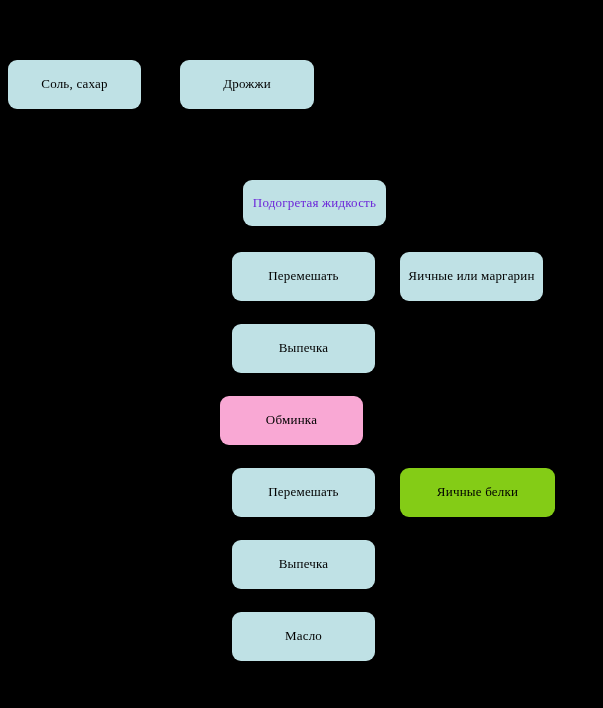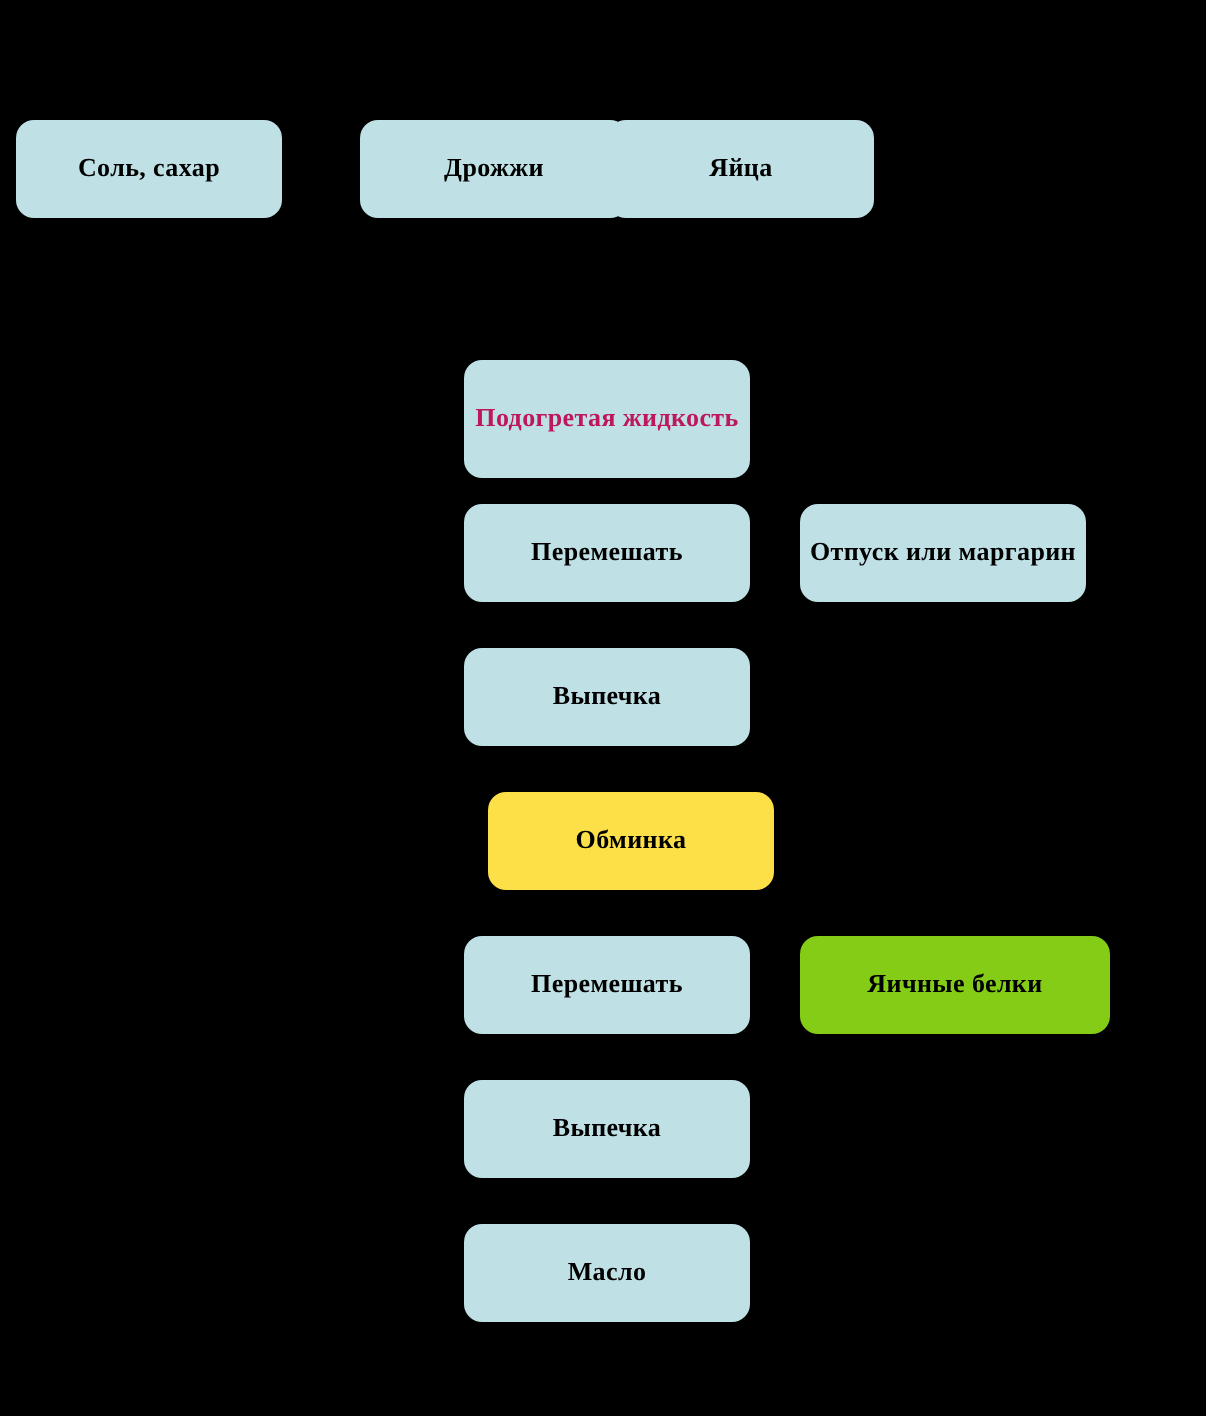--- a/index.html
+++ b/index.html
@@ -18,64 +18,61 @@
   .node {
     position: absolute;
     background: #bfe1e5;
     border-radius: 9px;
     box-sizing: border-box;
     display: flex;
     align-items: center;
     justify-content: center;
     text-align: center;
     color: #000000;
-    font-weight: bold;
+    font-weight: normal;
     font-size: 13px;
     line-height: 1.75;
     letter-spacing: 0.2px;
     padding: 2px 0;
   }
   .node .label {
     display: block;
     width: 100%;
   }
 </style>
 </head>
 <body>
 
 <div id="canvas">
     <div class="node" style="left: 8px; top: 60px; width: 133px; height: 49px; background: rgb(191, 225, 229); color: rgb(0, 0, 0);">
       <span class="label">Соль, сахар</span>
     </div>
     <div class="node" style="left: 152px; top: 60px; width: 134px; height: 49px; background: rgb(191, 225, 229); color: rgb(0, 0, 0); margin-left: 28px;">
       <span class="label">Дрожжи</span>
     </div>
-    <div class="node" style="left: 304px; top: 60px; width: 133px; height: 49px; background: rgb(191, 225, 229); color: rgb(0, 0, 0);">
-      <span class="label">Яйца</span>
-    </div>
-    <div class="node" style="left: 232px; top: 180px; width: 143px; height: 59px; background: rgb(191, 225, 229); color: #be185d;">
+    <div class="node" style="left: 243px; top: 180px; width: 143px; height: 46px; background: rgb(191, 225, 229); color: #6d28d9;">
       <span class="label">Подогретая жидкость</span>
     </div>
     <div class="node" style="left: 232px; top: 252px; width: 143px; height: 49px; background: rgb(191, 225, 229); color: rgb(0, 0, 0);">
       <span class="label">Перемешать</span>
     </div>
     <div class="node" style="left: 232px; top: 324px; width: 143px; height: 49px; background: rgb(191, 225, 229); color: rgb(0, 0, 0);">
       <span class="label">Выпечка</span>
     </div>
-    <div class="node" style="left: 244px; top: 396px; width: 143px; height: 49px; background: #fde047; color: rgb(0, 0, 0);">
+    <div class="node" style="left: 220px; top: 396px; width: 143px; height: 49px; background: #f9a8d4; color: rgb(0, 0, 0);">
       <span class="label">Обминка</span>
     </div>
     <div class="node" style="left: 232px; top: 468px; width: 143px; height: 49px; background: rgb(191, 225, 229); color: rgb(0, 0, 0);">
       <span class="label">Перемешать</span>
     </div>
     <div class="node" style="left: 232px; top: 540px; width: 143px; height: 49px; background: rgb(191, 225, 229); color: rgb(0, 0, 0);">
       <span class="label">Выпечка</span>
     </div>
     <div class="node" style="left: 232px; top: 612px; width: 143px; height: 49px; background: rgb(191, 225, 229); color: rgb(0, 0, 0);">
       <span class="label">Масло</span>
     </div>
     <div class="node" style="left: 400px; top: 252px; width: 143px; height: 49px; background: rgb(191, 225, 229); color: rgb(0, 0, 0);">
-      <span class="label">Отпуск или маргарин</span>
+      <span class="label">Яичные или маргарин</span>
     </div>
     <div class="node" style="left: 400px; top: 468px; width: 155px; height: 49px; background: #84cc16; color: rgb(0, 0, 0);">
       <span class="label">Яичные белки</span>
     </div>
   </div>
 
 </body></html>

